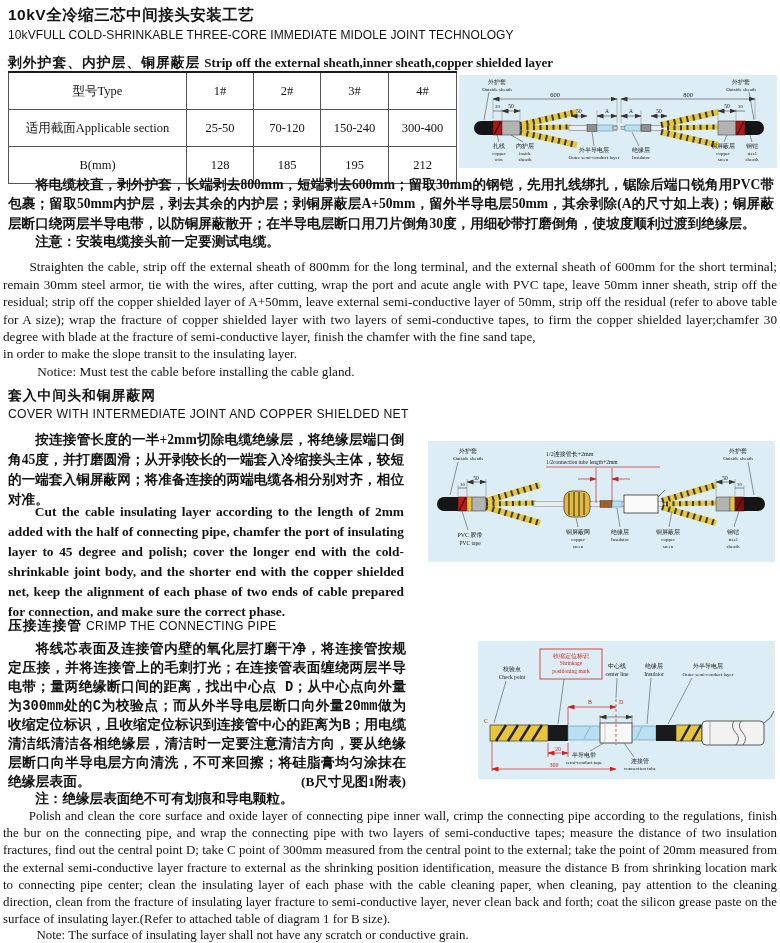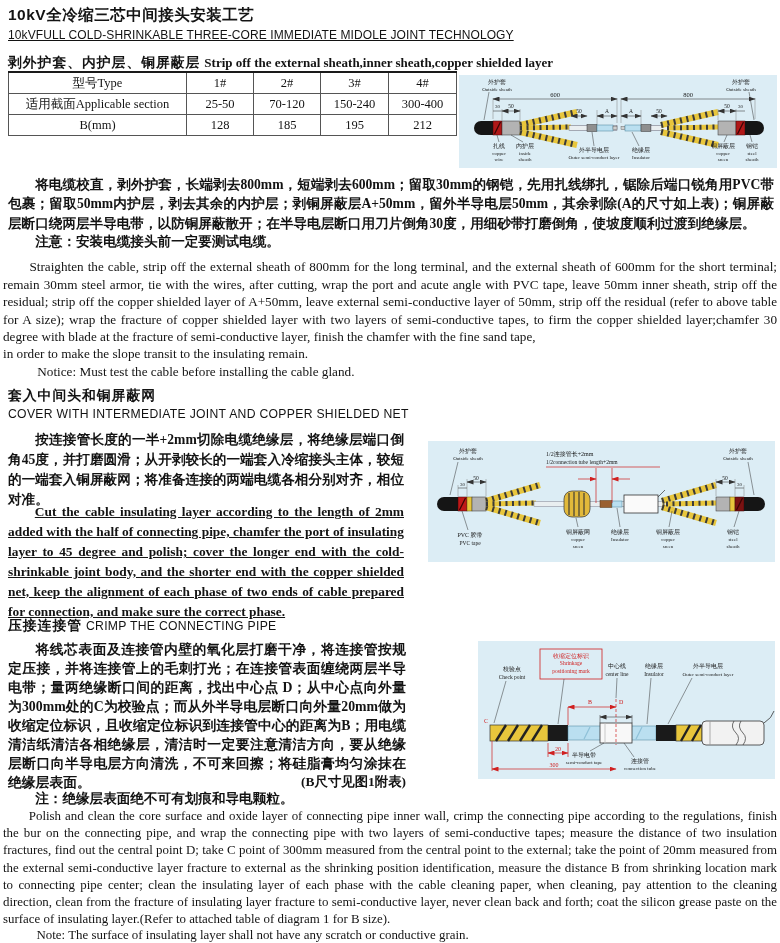--- a/index.html
+++ b/index.html
@@ -2,29 +2,29 @@
 <html><head>
 <meta charset="utf-8">
 <style>
   html,body{margin:0;padding:0;}
   body{width:780px;height:943px;position:relative;background:#ffffff;color:#131313;
        font-family:"Liberation Serif",serif;overflow:hidden;}
   .abs{position:absolute;}
   .jt{text-align:justify;}
   .ind{text-indent:2em;}
   h1{margin:0;font:bold 15.5px "Liberation Sans",sans-serif;letter-spacing:0.5px;}
-  .sub{font:12px "Liberation Sans",sans-serif;margin-top:2px;letter-spacing:0.1px;text-decoration:underline;}
+  .sub{font:12px "Liberation Sans",sans-serif;margin-top:2px;letter-spacing:0.1px;}
   .h2zh{font:bold 13.8px "Liberation Sans",sans-serif;letter-spacing:1px;}
   .h2en-serif{font:bold 13px "Liberation Serif",serif;}
   .h2en-sans{font:12.2px "Liberation Sans",sans-serif;letter-spacing:0.3px;}
   .zhp{font-size:13.6px;font-weight:600;}
   .enp{font-size:13.2px;}
-  .enb{font-weight:600;text-decoration:underline;}
+  .enb{font-weight:600;}
   table.spec{border-collapse:collapse;font-size:12.5px;table-layout:fixed;}
-  table.spec td{border:1px solid #555;text-align:center;height:20px;padding:0 2px;overflow:hidden;}
+  table.spec td{border:1px solid #555;text-align:center;height:20px;padding:8px 2px;overflow:hidden;}
   table.spec tr.hd td{border-top:2px solid #1a1a1a;}
   svg text{font-family:"Liberation Serif",serif;fill:#1a1a1a;}
   .t65{font-size:6.5px;} .t6{font-size:6px;} .t55{font-size:5.5px;} .t5{font-size:5px;}
   .red{fill:#d02020;}
   .dim{stroke:#444;stroke-width:0.6;fill:none;}
   .ext{stroke:#777;stroke-width:0.45;fill:none;}
   .ldr{stroke:#333;stroke-width:0.5;fill:none;}
   .rdim{stroke:#d02020;stroke-width:0.7;fill:none;}
 </style>
 </head>
@@ -171,21 +171,21 @@
     <text class="t5" x="293" y="79.5" text-anchor="middle">steel</text>
     <text class="t5" x="293" y="85.5" text-anchor="middle">sheath</text>
     <line class="ldr" x1="291" y1="60" x2="293" y2="67"></line>
   </g>
 </svg>
 
 <div class="abs zhp jt ind" style="left:8px;top:175px;width:766px;line-height:19.3px;">将电缆校直，剥外护套，长端剥去800mm，短端剥去600mm；留取30mm的钢铠，先用扎线绑扎，锯除后端口锐角用PVC带包裹；留取50mm内护层，剥去其余的内护层；剥铜屏蔽层A+50mm，留外半导电层50mm，其余剥除(A的尺寸如上表)；铜屏蔽层断口绕两层半导电带，以防铜屏蔽散开；在半导电层断口用刀片倒角30度，用细砂带打磨倒角，使坡度顺利过渡到绝缘层。</div>
 <div class="abs zhp" style="left:8px;top:233px;text-indent:2em;width:766px;">注意：安装电缆接头前一定要测试电缆。</div>
 
 <div class="abs enp jt ind" style="left:3px;top:258px;width:774px;line-height:17.6px;">Straighten the cable, strip off the external sheath of 800mm for the long terminal, and the external sheath of 600mm for the short terminal; remain 30mm steel armor, tie with the wires, after cutting, wrap the port and acute angle with PVC tape, leave 50mm inner sheath, strip off the residual; strip off the copper shielded layer of A+50mm, leave external semi-conductive layer of 50mm, strip off the residual (refer to above table for A size); wrap the fracture of copper shielded layer with two layers of semi-conductive tapes, to firm the copper shielded layer;chamfer 30 degree with blade at the fracture of semi-conductive layer, finish the chamfer with the fine sand tape,</div>
-<div class="abs enp" style="left:3px;top:346px;width:774px;">in order to make the slope transit to the insulating remain.</div>
+<div class="abs enp" style="left:3px;top:346px;width:774px;">in order to make the slope transit to the insulating layer.</div>
 <div class="abs enp" style="left:3px;top:364px;text-indent:2.6em;width:774px;">Notice: Must test the cable before installing the cable gland.</div>
 
 <div class="abs" style="left:8px;top:387px;width:480px;">
   <div class="h2zh">套入中间头和铜屏蔽网</div>
   <div class="h2en-sans" style="margin-top:2px;">COVER WITH INTERMEDIATE JOINT AND COPPER SHIELDED NET</div>
 </div>
 
 <div class="abs zhp jt ind" style="left:8px;top:430px;width:396px;line-height:20px;">按连接管长度的一半+2mm切除电缆绝缘层，将绝缘层端口倒角45度，并打磨圆滑；从开剥较长的一端套入冷缩接头主体，较短的一端套入铜屏蔽网；将准备连接的两端电缆各相分别对齐，相位对准。</div>
 <div class="abs enp enb jt ind" style="left:8px;top:502px;width:396px;line-height:20px;font-size:13.4px;">Cut the cable insulating layer according to the length of 2mm added with the half of connecting pipe, chamfer the port of insulating layer to 45 degree and polish; cover the longer end with the cold-shrinkable joint body, and the shorter end with the copper shielded net, keep the alignment of each phase of two ends of cable prepared for connection, and make sure the correct phase.</div>
 
@@ -284,21 +284,21 @@
     <text class="t5" x="305" y="106.5" text-anchor="middle">sheath</text>
     <line class="ldr" x1="311" y1="70" x2="306" y2="86"></line>
   </g>
 </svg>
 
 <div class="abs" style="left:8px;top:616px;width:480px;">
   <span class="h2zh">压接连接管</span>
   <span class="h2en-sans">CRIMP THE CONNECTING PIPE</span>
 </div>
 
-<div class="abs zhp jt ind" style="left:8px;top:640px;width:398px;line-height:19px;font-size:13.8px;">将线芯表面及连接管内壁的氧化层打磨干净，将连接管按规定压接，并将连接管上的毛刺打光；在连接管表面缠绕两层半导电带；量两绝缘断口间的距离，找出中心点 D；从中心点向外量为300mm处的C为校验点；而从外半导电层断口向外量20mm做为收缩定位标识，且收缩定位标识到连接管中心的距离为B；用电缆清洁纸清洁各相绝缘层，清洁时一定要注意清洁方向，要从绝缘层断口向半导电层方向清洗，不可来回擦；将硅脂膏均匀涂抹在绝缘层表面。</div>
+<div class="abs zhp jt ind" style="left:8px;top:640px;width:398px;line-height:19px;font-size:13.8px;font-family:Liberation Mono, monospace;">将线芯表面及连接管内壁的氧化层打磨干净，将连接管按规定压接，并将连接管上的毛刺打光；在连接管表面缠绕两层半导电带；量两绝缘断口间的距离，找出中心点 D；从中心点向外量为300mm处的C为校验点；而从外半导电层断口向外量20mm做为收缩定位标识，且收缩定位标识到连接管中心的距离为B；用电缆清洁纸清洁各相绝缘层，清洁时一定要注意清洁方向，要从绝缘层断口向半导电层方向清洗，不可来回擦；将硅脂膏均匀涂抹在绝缘层表面。</div>
 <div class="abs zhp" style="left:8px;top:773px;width:398px;font-size:13.4px;text-align:right;">(B尺寸见图1附表)</div>
 <div class="abs zhp" style="left:8px;top:790px;text-indent:2em;width:420px;">注：绝缘层表面绝不可有划痕和导电颗粒。</div>
 
 <svg class="abs" style="left:478px;top:641px;" width="297" height="138" viewBox="0 0 297 138">
   <defs>
     <marker id="d3a" markerWidth="7" markerHeight="5" refX="6.5" refY="2.5" orient="auto-start-reverse" markerUnits="userSpaceOnUse">
         <path d="M0,0 L7,2.5 L0,5 z" fill="#333"></path>
       </marker>
     <marker id="d3r" markerWidth="7" markerHeight="5" refX="6.5" refY="2.5" orient="auto-start-reverse" markerUnits="userSpaceOnUse">
         <path d="M0,0 L7,2.5 L0,5 z" fill="#d02020"></path>

